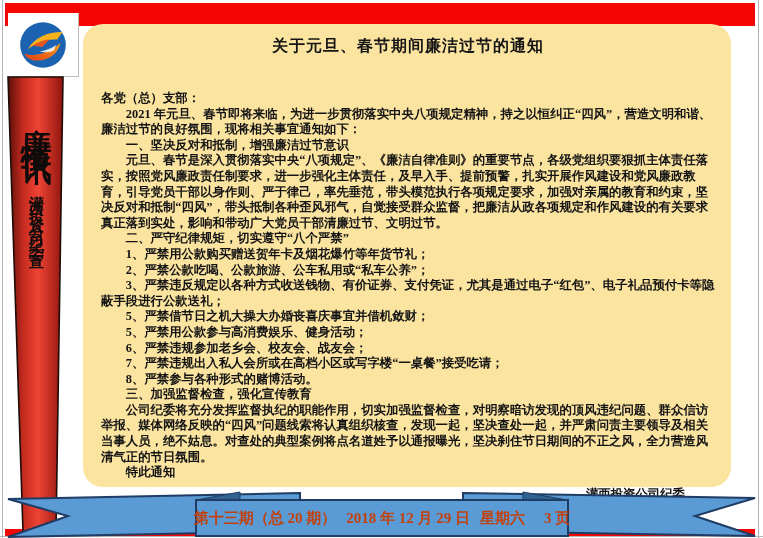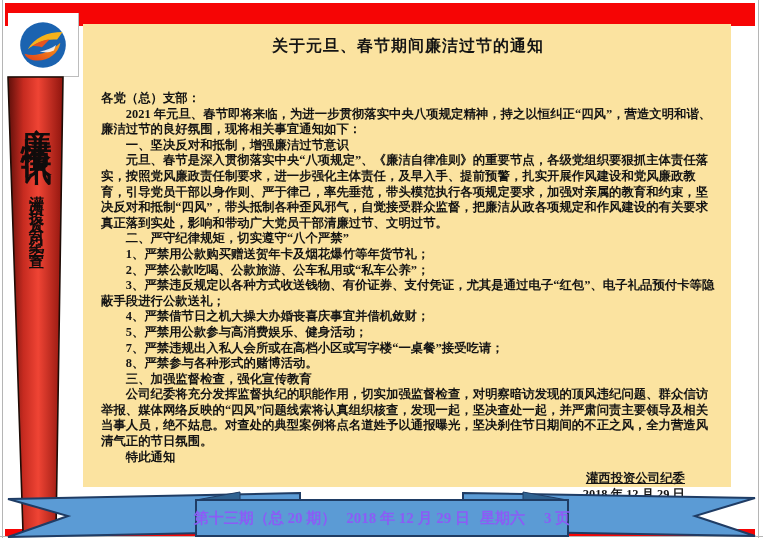--- a/index.html
+++ b/index.html
@@ -28,36 +28,36 @@
     writing-mode:vertical-rl;text-orientation:upright;
     display:flex;align-items:center;
     color:#100c0c;
   }
   .banner-text .big{font-size:30px;letter-spacing:9px;font-weight:700;}
   .banner-text .dash{font-size:17px;font-weight:700;text-orientation:mixed;letter-spacing:0;margin-top:6px;}
   .banner-text .small{font-size:15px;font-weight:700;letter-spacing:7px;margin-top:4px;}
 
   .paper{
     position:absolute;left:83px;top:24px;width:648px;height:463px;background:#fbe3a0;
-    box-sizing:border-box;padding:10px 16px 0 18px;color:#141414;
+    box-sizing:border-box;padding:10px 16px 0 18px;color:#141414;border-radius:20px;
   }
   .paper .title{
     text-align:center;font-size:16px;font-weight:700;margin:2px 0 34px 0;letter-spacing:1px;
   }
   .doc{font-size:12.4px;line-height:15.6px;font-weight:600;}
   .doc p{margin:0;}
   .doc .ind{text-indent:2em;}
   .doc .hd{font-weight:700;text-indent:2em;}
   .doc .sig{text-align:right;padding-right:30px;}
 
   .ribbon-svg{position:absolute;left:0;top:485px;}
   .ribbon-label{
     position:absolute;left:196px;top:500px;width:372px;height:36px;
     display:flex;align-items:center;justify-content:center;
-    font-size:15px;font-weight:700;color:#8b5cf6;white-space:nowrap;
+    font-size:15px;font-weight:700;color:#c2410c;white-space:nowrap;
   }
   .ribbon-label span{margin:0 5px;}
 </style>
 </head>
 <body>
 
 <div class="page">
 
   <div class="band-top"></div>
   <div class="band-bottom"></div>
@@ -103,22 +103,23 @@
     <div class="title">关于元旦、春节期间廉洁过节的通知</div>
     <div class="doc">
       <p>各党（总）支部：</p>
       <p class="ind">2021 年元旦、春节即将来临，为进一步贯彻落实中央八项规定精神，持之以恒纠正“四风”，营造文明和谐、廉洁过节的良好氛围，现将相关事宜通知如下：</p>
       <p class="hd">一、坚决反对和抵制，增强廉洁过节意识</p>
       <p class="ind">元旦、春节是深入贯彻落实中央“八项规定”、《廉洁自律准则》的重要节点，各级党组织要狠抓主体责任落实，按照党风廉政责任制要求，进一步强化主体责任，及早入手、提前预警，扎实开展作风建设和党风廉政教育，引导党员干部以身作则、严于律己，率先垂范，带头模范执行各项规定要求，加强对亲属的教育和约束，坚决反对和抵制“四风”，带头抵制各种歪风邪气，自觉接受群众监督，把廉洁从政各项规定和作风建设的有关要求真正落到实处，影响和带动广大党员干部清廉过节、文明过节。</p>
       <p class="hd">二、严守纪律规矩，切实遵守“八个严禁”</p>
       <p class="ind">1、严禁用公款购买赠送贺年卡及烟花爆竹等年货节礼；</p>
       <p class="ind">2、严禁公款吃喝、公款旅游、公车私用或“私车公养”；</p>
       <p class="ind">3、严禁违反规定以各种方式收送钱物、有价证券、支付凭证，尤其是通过电子“红包”、电子礼品预付卡等隐蔽手段进行公款送礼；</p>
-      <p class="ind">4、严禁借节日之机大操大办婚丧喜庆事宜并借机敛财；</p>
+      <p class="ind">5、严禁借节日之机大操大办婚丧喜庆事宜并借机敛财；</p>
       <p class="ind">5、严禁用公款参与高消费娱乐、健身活动；</p>
+      <p class="ind">6、严禁违规参加老乡会、校友会、战友会；</p>
       <p class="ind">7、严禁违规出入私人会所或在高档小区或写字楼“一桌餐”接受吃请；</p>
       <p class="ind">8、严禁参与各种形式的赌博活动。</p>
       <p class="hd">三、加强监督检查，强化宣传教育</p>
       <p class="ind">公司纪委将充分发挥监督执纪的职能作用，切实加强监督检查，对明察暗访发现的顶风违纪问题、群众信访举报、媒体网络反映的“四风”问题线索将认真组织核查，发现一起，坚决查处一起，并严肃问责主要领导及相关当事人员，绝不姑息。对查处的典型案例将点名道姓予以通报曝光，坚决刹住节日期间的不正之风，全力营造风清气正的节日氛围。</p>
       <p class="ind">特此通知</p>
       <p class="sig" style="margin-top:6px;text-decoration:underline;">灌西投资公司纪委</p>
       <p class="sig">2018 年 12 月 29 日</p>
     </div>
   </div>
 

